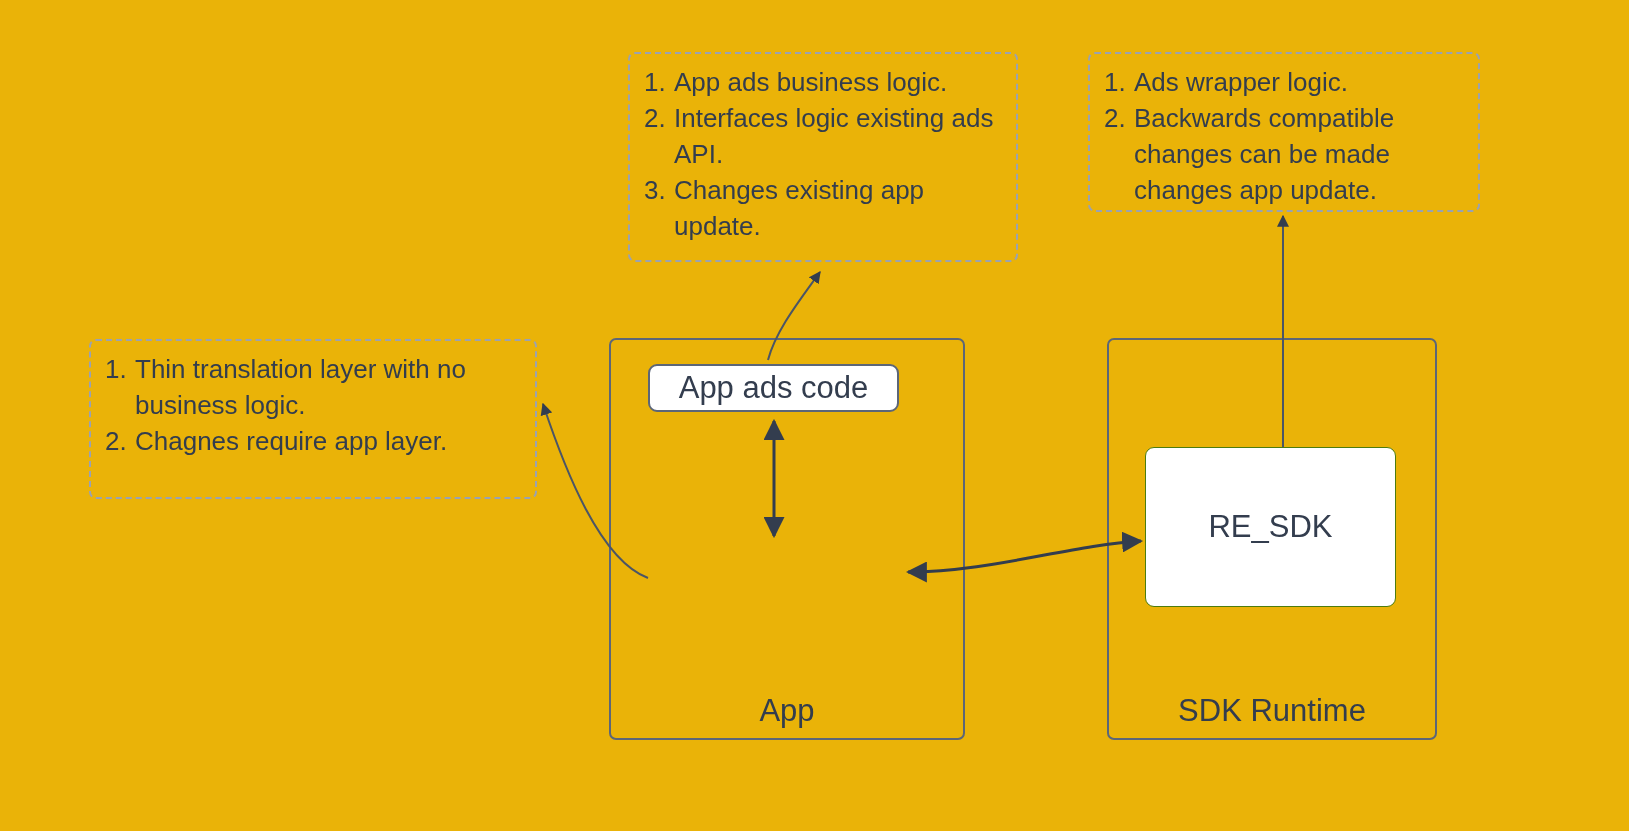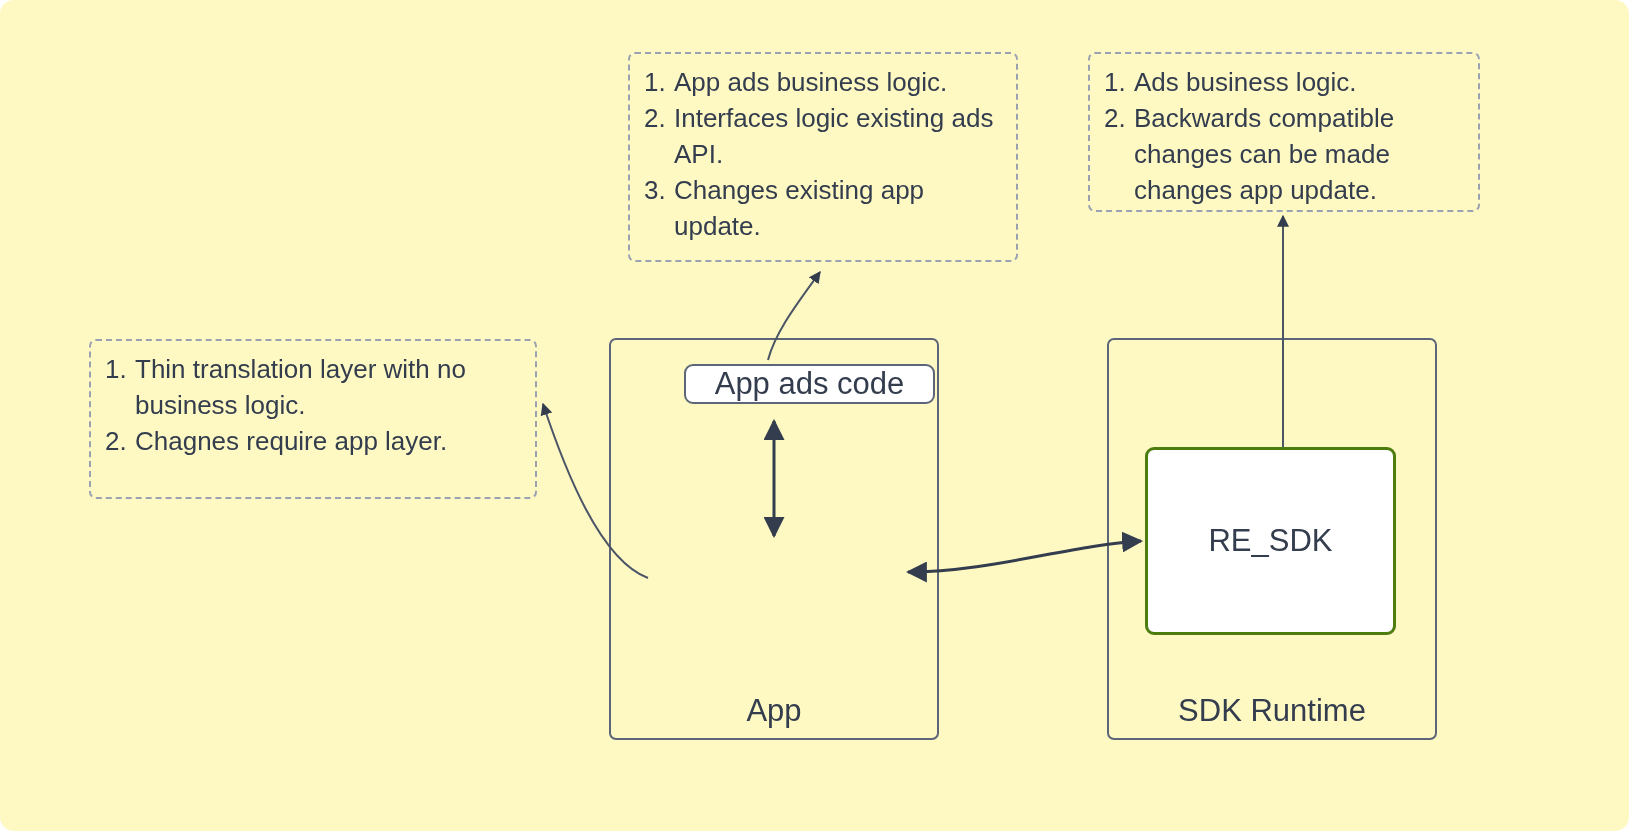--- a/index.html
+++ b/index.html
@@ -9,23 +9,22 @@
     background: #ffffff;
   }
   body {
     font-family: "Liberation Sans", sans-serif;
     color: #323c4d;
   }
   #canvas {
     position: relative;
     width: 1629px;
     height: 831px;
-    background: #fef9c3;
+    background: #eab308;
     overflow: hidden;
-    border-radius: 14px;
   }
   svg.layer {
     position: absolute;
     left: 0;
     top: 0;
     width: 1629px;
     height: 831px;
     pointer-events: none;
   }
 
@@ -78,67 +77,66 @@
   .container-label {
     position: absolute;
     bottom: 8px;
     left: 0;
     width: 100%;
     text-align: center;
     font-size: 31px;
     line-height: 38px;
     color: #333d4e;
   }
-  #box-app { left: 609px; top: 338px; width: 330px; height: 402px; text-decoration: underline; }
+  #box-app { left: 609px; top: 338px; width: 356px; height: 402px; text-decoration: underline; }
   #box-sdk { left: 1107px; top: 338px; width: 330px; height: 402px; }
 
   
   .node {
     position: absolute;
     box-sizing: border-box;
     display: flex;
     align-items: center;
     justify-content: center;
     border-radius: 9px;
     background: #ffffff;
     font-size: 31px;
     line-height: 36px;
     color: #333d4e;
     text-align: center;
   }
   #node-app-ads {
-    left: 648px; top: 364px; width: 251px; height: 40px;
+    left: 648px; top: 364px; width: 251px; height: 48px;
     border: 2px solid #5c6678;
-    margin-left: 36px;
   }
   #node-thin-wrapper {
     left: 648px; top: 540px; width: 251px; height: 66px;
     border: 2px solid #ef9fef;
   }
   #node-re-sdk {
-    left: 1145px; top: 447px; width: 251px; height: 188px;
-    border: 3px solid #4d7c0f;
+    left: 1145px; top: 447px; width: 251px; height: 160px;
+    border: 1px solid #4d7c0f;
   }
 </style>
 </head>
 <body>
 
 <div id="canvas">
 
   <div class="note" id="note-top">
     <ol>
       <li>App ads business logic.</li>
       <li>Interfaces logic existing ads API.</li>
       <li>Changes existing app update.</li>
     </ol>
   </div>
 
   <div class="note" id="note-right">
     <ol>
-      <li>Ads business logic.</li>
+      <li>Ads wrapper logic.</li>
       <li>Backwards compatible changes can be made changes app update.</li>
     </ol>
   </div>
 
   <div class="note" id="note-left">
     <ol>
       <li>Thin translation layer with no business logic.</li>
       <li>Chagnes require app layer.</li>
     </ol>
   </div>

